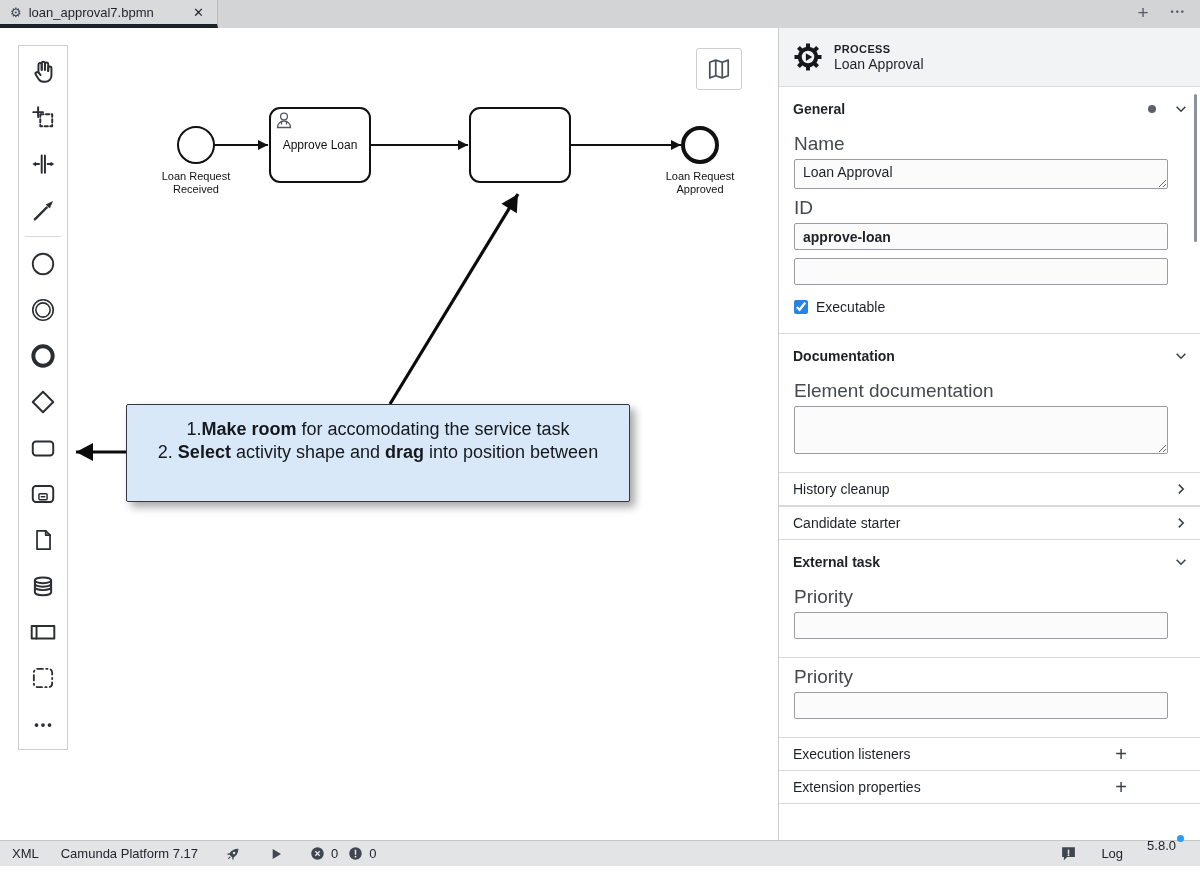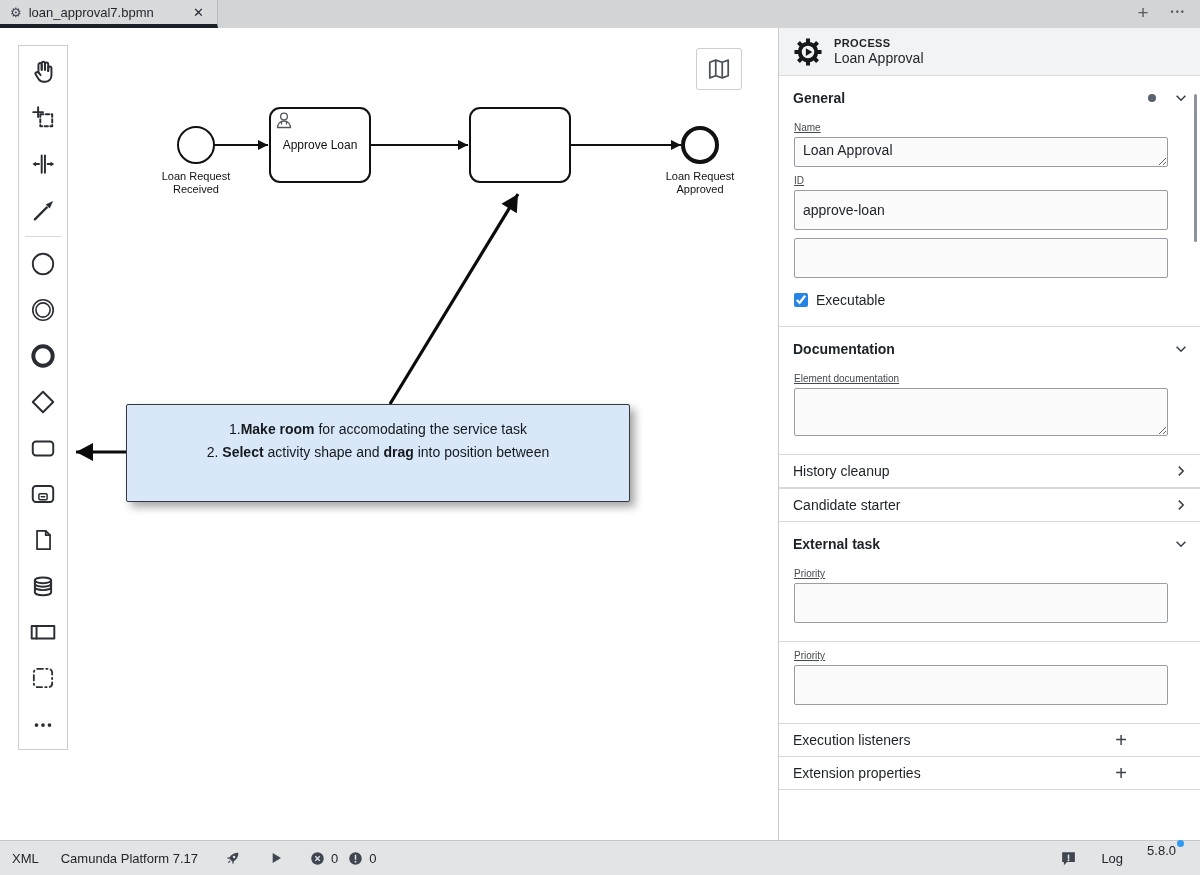--- a/index.html
+++ b/index.html
@@ -28,49 +28,49 @@
   .pal-sep { height:1px; background:#d9d9d9; margin:4px 6px; }
 
   
   .minimap-btn { position:absolute; left:696px; top:20px; width:46px; height:42px; background:#fff; border:1px solid #ccced0;
                  border-radius:3px; display:flex; align-items:center; justify-content:center; cursor:pointer; }
 
   
   .diagram { position:absolute; inset:0; }
   .note-box { position:absolute; left:126px; top:376px; width:504px; height:98px; background:#d9e8f9; border:1px solid #35393f;
               border-radius:2px; box-shadow:5px 5px 9px rgba(0,0,0,0.35); text-align:center; padding-top:13px;
-              font-size:14px; line-height:23.4px; color:#15181d; }
-
-  
-  .props-header { height:48px; background:#f2f3f4; border-bottom:1px solid #dadbdc; display:flex; align-items:center; padding:0 14px; gap:11px; }
+              font-size:18px; line-height:23.4px; color:#15181d; }
+
+  
+  .props-header { height:59px; background:#f2f3f4; border-bottom:1px solid #dadbdc; display:flex; align-items:center; padding:0 14px; gap:11px; }
   .ph-text { display:flex; flex-direction:column; gap:1px; }
   .ph-type { font-size:11px; font-weight:bold; letter-spacing:.4px; color:#1d2228; }
   .ph-name { font-size:14px; color:#1d2228; }
 
   .group-header { position:relative; height:32px; display:flex; align-items:center; padding:0 14px; font-size:14px; color:#1d2228; cursor:pointer; }
   .group-header.open { font-weight:bold;align-items:center; }
   .gh-chev { position:absolute; right:12px; top:9px; }
   .gh-dot { position:absolute; right:44px; top:12px; width:8px; height:8px; border-radius:50%; background:#5b626e; }
   .gh-plus { position:absolute; right:68px; top:5px; font-size:20px; font-weight:400; color:#3a4047; width:22px; text-align:center; cursor:pointer; }
   .divider { height:1px; background:#d8d9da; }
   .group-body { padding-bottom:18px; }
   .field { margin:8px 0 0 0; }
-  .field label { display:block; font-size:10px; color:#45494e; margin:0 15px 4px 15px;text-decoration:underline; }
+  .field label { display:block; font-size:19px; color:#45494e; margin:0 15px 4px 15px; }
   .field input, .field textarea { display:block; width:374px; margin-left:15px; background:#fbfbfc; border:1px solid #999da3;
         border-radius:2px; font-size:14px; color:#1d2228; font-family:"Liberation Sans", sans-serif; padding:0 8px; }
-  .field input { height:40px; }
+  .field input { height:27px;font-weight:bold; }
   .field textarea { padding:4px 8px; resize:vertical; }
   .ta-name { height:30px; }
   .ta-doc { height:48px; }
   .checkbox-row { display:flex; align-items:center; gap:8px; margin:14px 15px 0 15px; font-size:14px; color:#1d2228; }
   .checkbox-row input { width:14px; height:14px; accent-color:#2584e4; }
   .props-scrollthumb { position:absolute; right:3px; top:66px; width:3px; height:148px; background:#8d939b; border-radius:2px; }
 
   
-  .status-bar { height:35px; background:#e3e4e6; border-top:1px solid #c5c7c9; display:flex; align-items:center; font-size:13px; color:#21262d; }
+  .status-bar { height:26px; background:#e3e4e6; border-top:1px solid #c5c7c9; display:flex; align-items:center; font-size:13px; color:#21262d; }
   .sb-item { display:flex; align-items:center; gap:6px; cursor:pointer; }
   .sb-xml { margin-left:12px; }
   .sb-engine { margin-left:22px; }
   .sb-rocket { margin-left:26px; }
   .sb-play { margin-left:26px; }
   .sb-problems { margin-left:26px; gap:6px; }
   .sb-warn { margin-left:10px; }
   .sb-right { margin-left:auto; display:flex; align-items:center; }
   .sb-log { margin-left:24px; }
   .sb-version { margin:0 16px 16px 24px; position:relative; padding-right:8px; }

